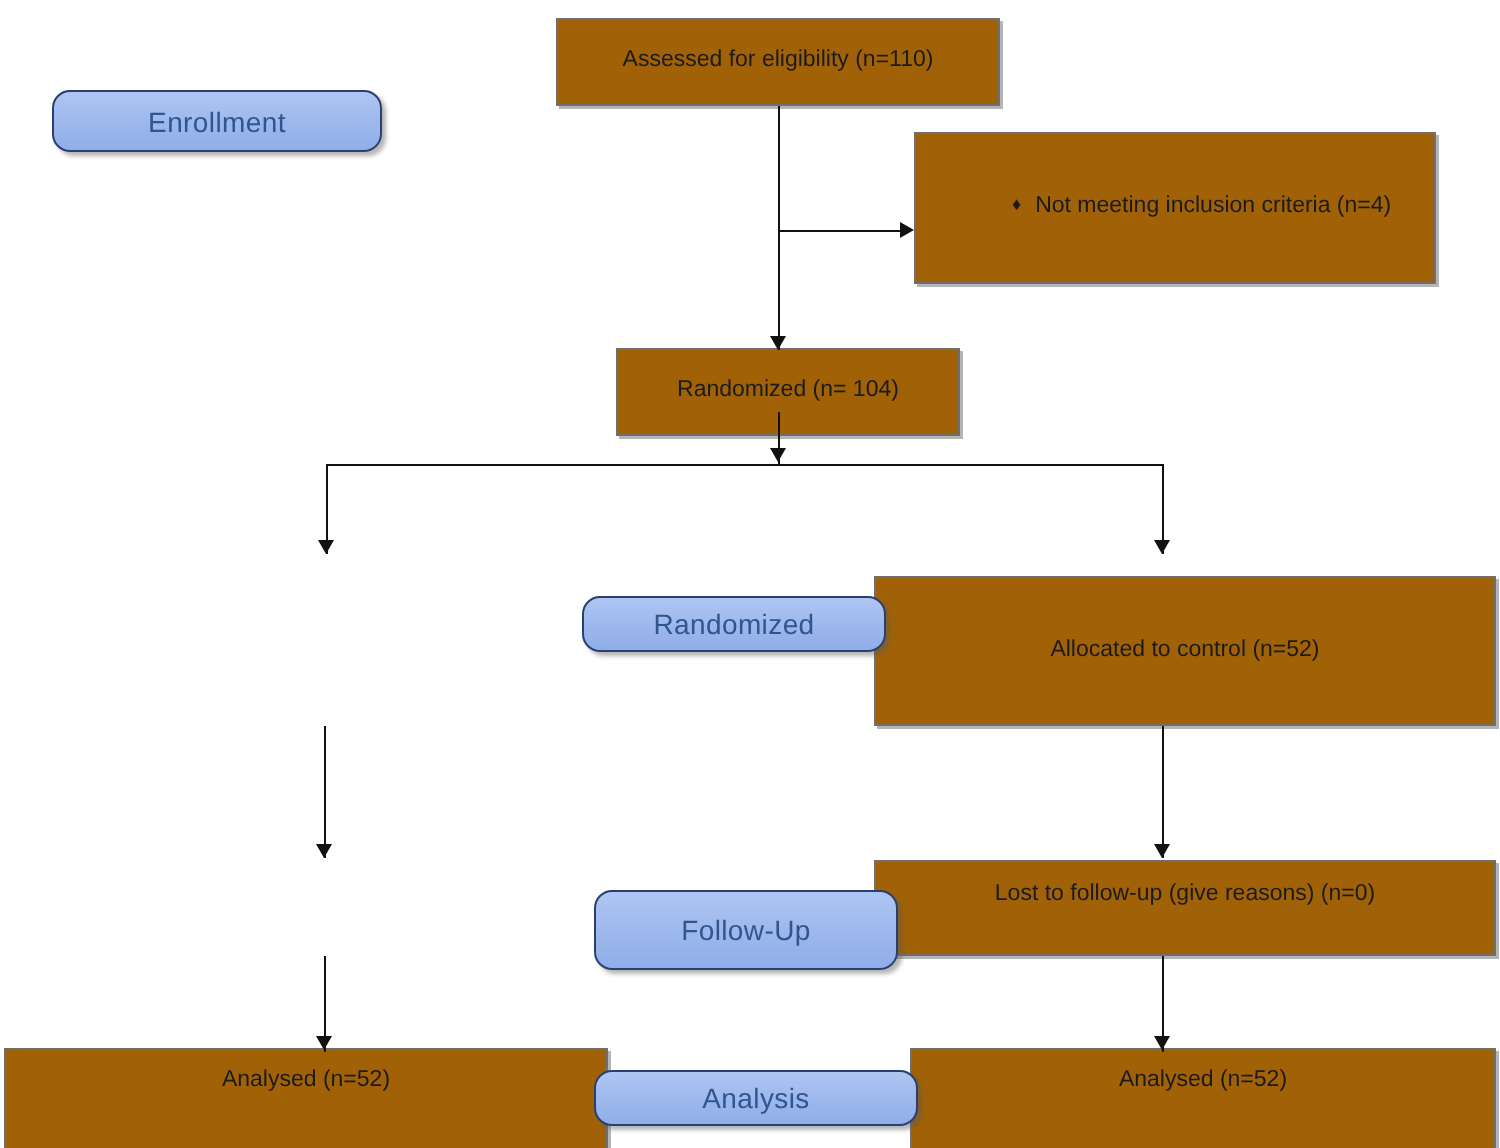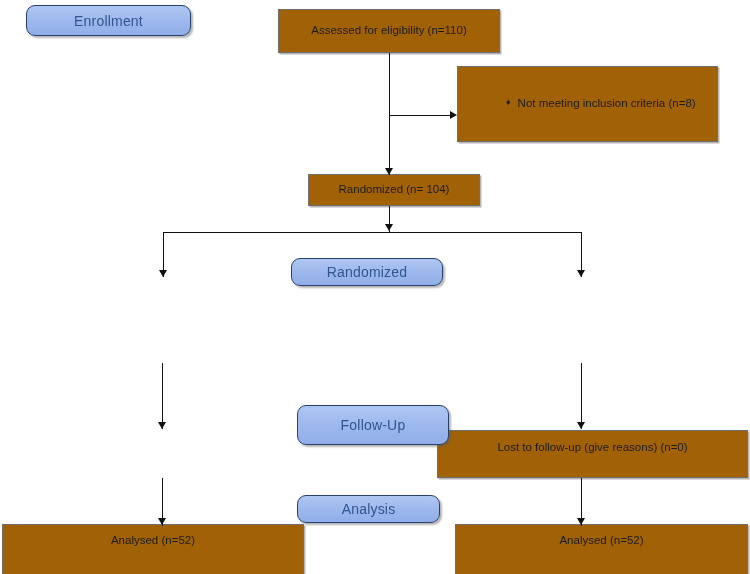--- a/index.html
+++ b/index.html
@@ -58,20 +58,21 @@
     border: 1.2px solid #29406e;
     border-radius: 9px;
     box-shadow: 2px 2px 2px rgba(90,90,90,0.45);
     display: flex;
     align-items: center;
     justify-content: center;
     color: #31568f;
     font-size: 14px;
     letter-spacing: 0.2px;
     z-index: 6;
+    margin-top: 40px;
   }
 
   
   .vline {
     position: absolute;
     background: #111111;
     width: 1.4px;
     z-index: 3;
   }
   .hline {
@@ -114,60 +115,63 @@
 
   <div class="vline" style="left:389px; top:53px; height:122px;"></div>
   <div class="arrow-down" style="left:385px; top:168px;"></div>
 
   <div class="hline" style="left:389px; top:115px; width:64px;"></div>
   <div class="arrow-right" style="left:450px; top:111px;"></div>
 
   <div class="box bulleted" style="left:457px; top:66px; width:261px; height:76px;">
     <div class="bullet-row">
       <span class="bullet-mark">♦</span>
-      <span>Not meeting inclusion criteria (n=8)</span>
+      <span>Not meeting inclusion criteria (n=4)</span>
     </div>
   </div>
 
-  <div class="box" style="left:308px; top:174px; width:172px; height:32px;text-align:right;">
+  <div class="box" style="left:308px; top:174px; width:172px; height:44px;text-align:right;">
     <span>Randomized (n= 104)</span>
   </div>
 
   <div class="vline" style="left:389px; top:206px; height:26px;"></div>
   <div class="arrow-down" style="left:385px; top:224px;"></div>
   <div class="hline" style="left:163px; top:232px; width:419px;"></div>
   <div class="vline" style="left:163px; top:232px; height:45px;"></div>
   <div class="arrow-down" style="left:159px; top:270px;"></div>
   <div class="vline" style="left:581px; top:232px; height:45px;"></div>
   <div class="arrow-down" style="left:577px; top:270px;"></div>
 
   <div class="badge" style="left:291px; top:258px; width:152px; height:28px;">
     <span>Randomized</span>
   </div>
 
+  <div class="box" style="left:437px; top:288px; width:311px; height:75px;">
+    <span>Allocated to control (n=52)</span>
+  </div>
 
   <div class="vline" style="left:162px; top:363px; height:66px;"></div>
   <div class="arrow-down" style="left:158px; top:422px;"></div>
   <div class="vline" style="left:581px; top:363px; height:66px;"></div>
   <div class="arrow-down" style="left:577px; top:422px;"></div>
 
   <div class="badge" style="left:297px; top:405px; width:152px; height:40px;">
     <span>Follow-Up</span>
   </div>
 
   <div class="box" style="left:437px; top:430px; width:311px; height:48px;">
     <span style="position:relative; top:-6px;">Lost to follow-up (give reasons) (n=0)</span>
   </div>
 
   <div class="vline" style="left:162px; top:478px; height:48px;"></div>
   <div class="arrow-down" style="left:158px; top:518px;"></div>
   <div class="vline" style="left:581px; top:478px; height:48px;"></div>
   <div class="arrow-down" style="left:577px; top:518px;"></div>
 
-  <div class="badge" style="left:297px; top:495px; width:143px; height:28px;">
+  <div class="badge" style="left:297px; top:495px; width:162px; height:28px;">
     <span>Analysis</span>
   </div>
 
   <div class="box" style="left:2px; top:524px; width:302px; height:56px;">
     <span style="position:relative; top:-11px;">Analysed (n=52)</span>
   </div>
   <div class="box" style="left:455px; top:524px; width:293px; height:56px;">
     <span style="position:relative; top:-11px;">Analysed (n=52)</span>
   </div>
 

